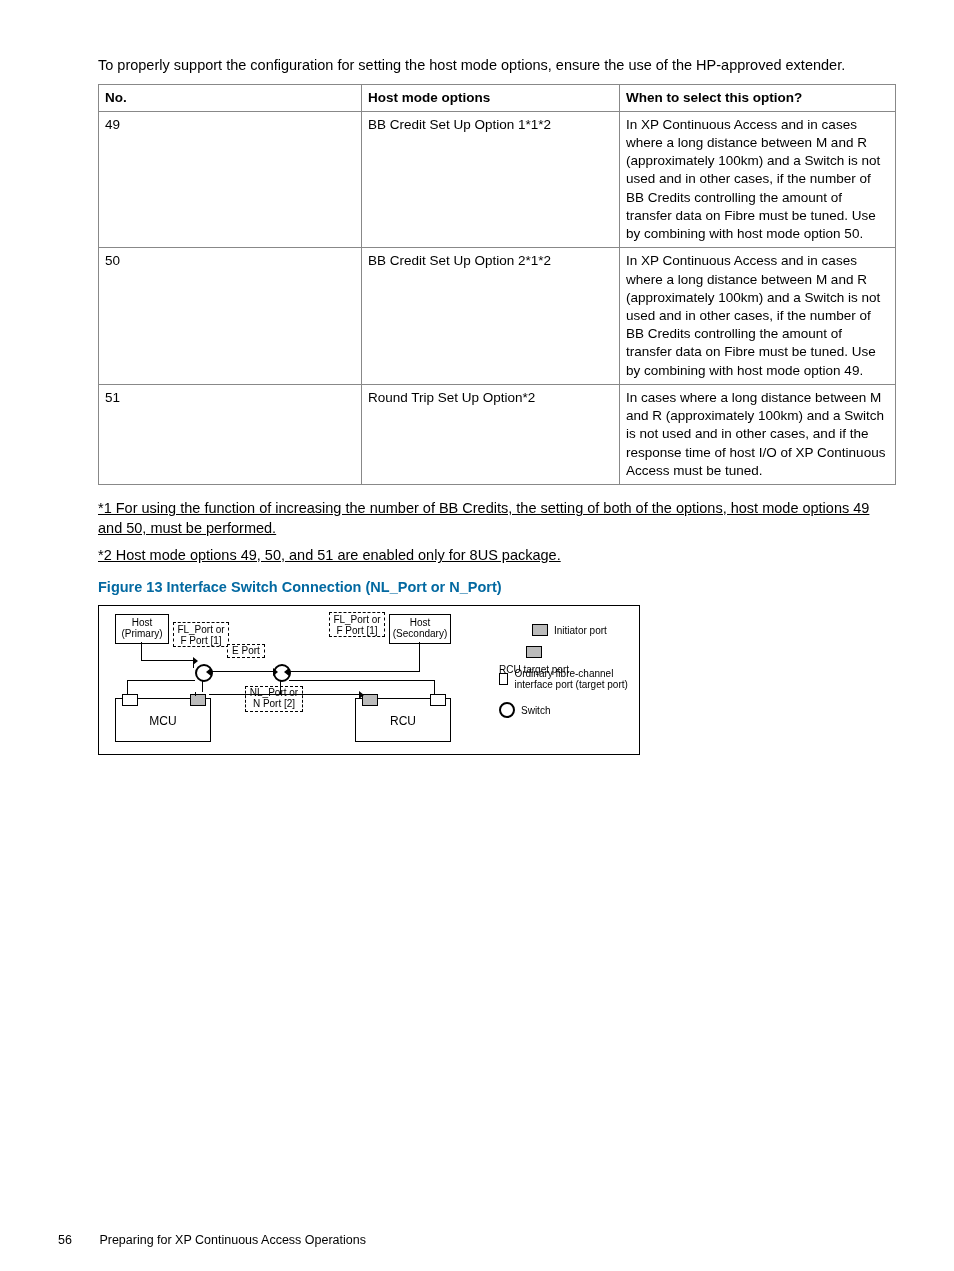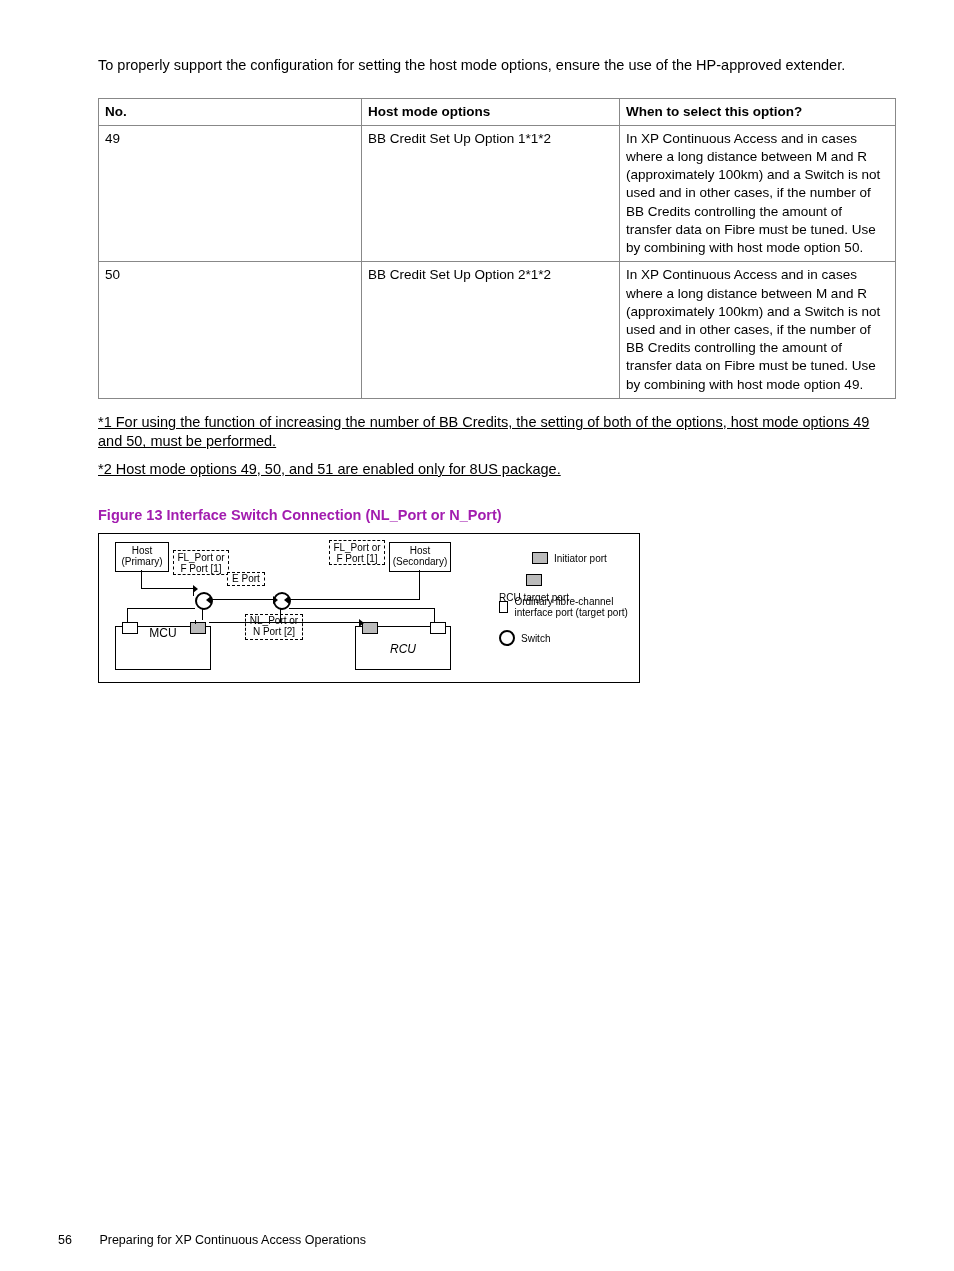--- a/index.html
+++ b/index.html
@@ -6,21 +6,21 @@
     font-family: Arial, Helvetica, sans-serif;
     font-size: 14.5px;
     color: #000;
     margin: 0;
     padding: 56px 58px 40px 98px;
     width: 954px;
     box-sizing: border-box;
     line-height: 1.35;
   }
   p.intro {
-    margin: 0 0 22px 0;
+    margin: 0 0 8px 0;
   }
   table.main {
     border-collapse: collapse;
     width: 100%;
     margin-bottom: 14px;
     padding-left: 12px;
   }
   table.main th, table.main td {
     border: 1px solid #888;
     vertical-align: top;
@@ -32,23 +32,23 @@
     font-weight: bold;
     background: #fff;
   }
   .col-no { width: 250px; }
   .col-opt { width: 245px; }
   p.note {
     margin: 0 0 8px 0;
     text-decoration: underline;
   }
   .figcap {
-    color: #a21caf;
+    color: #0369a1;
     font-weight: bold;
-    margin: 26px 0 8px 0;
+    margin: 12px 0 8px 0;
     font-size: 14.5px;
   }
   .diagram-wrap {
     border: 1px solid #000;
     width: 540px;
     height: 148px;
     position: relative;
     font-size: 10px;
     line-height: 1.1;
     margin-bottom: 400px;
@@ -98,20 +98,25 @@
     <tr>
       <td>49</td>
       <td>BB Credit Set Up Option 1*1*2</td>
       <td>In XP Continuous Access and in cases where a long distance between M and R (approximately 100km) and a Switch is not used and in other cases, if the number of BB Credits controlling the amount of transfer data on Fibre must be tuned. Use by combining with host mode option 50.</td>
     </tr>
     <tr>
       <td>50</td>
       <td>BB Credit Set Up Option 2*1*2</td>
       <td>In XP Continuous Access and in cases where a long distance between M and R (approximately 100km) and a Switch is not used and in other cases, if the number of BB Credits controlling the amount of transfer data on Fibre must be tuned. Use by combining with host mode option 49.</td>
     </tr>
+    <tr>
+      <td>51</td>
+      <td>Round Trip Set Up Option*2</td>
+      <td>In cases where a long distance between M and R (approximately 100km) and a Switch is not used and in other cases, and if the response time of host I/O of XP Continuous Access must be tuned.</td>
+    </tr>
   </tbody>
 </table>
 
 <p class="note">*1 For using the function of increasing the number of BB Credits, the setting of both of the options, host mode options 49 and 50, must be performed.</p>
 <p class="note">*2 Host mode options 49, 50, and 51 are enabled only for 8US package.</p>
 
 <div class="figcap">Figure 13 Interface Switch Connection (NL_Port or N_Port)</div>
 
 <div class="diagram-wrap">
 
@@ -136,24 +141,24 @@
   <div class="line" style="left:94px; top:54px; width:1px; height:8px;"></div>
 
   <div class="line" style="left:320px; top:36px; width:1px; height:30px;"></div>
   <div class="line arrow-l" style="left:190px; top:65px; width:130px; height:1px;"></div>
 
   <div class="dashed" style="left:146px; top:80px; width:56px; height:24px;">NL_Port or N Port [2]</div>
 
   <div class="box" style="left:16px; top:92px; width:94px; height:42px;">
      <div class="port-sq" style="left:6px; top:-5px; background:#fff;"></div>
      <div class="port-sq grey-fill" style="left:74px; top:-5px;"></div>
-     <div style="font-size:12px;">MCU</div>
+     <div style="margin-top:16px; font-size:12px;">MCU</div>
   </div>
 
-  <div class="box" style="left:256px; top:92px; width:94px; height:42px;font-style:italic;">
+  <div class="box" style="left:256px; top:92px; width:94px; height:42px;">
      <div class="port-sq grey-fill" style="left:6px; top:-5px;"></div>
      <div class="port-sq" style="left:74px; top:-5px; background:#fff;"></div>
      <div style="margin-top:16px; font-size:12px;">RCU</div>
   </div>
 
   <div class="line" style="left:103px; top:74px; width:1px; height:12px;"></div>
   <div class="line" style="left:28px; top:74px; width:1px; height:14px;"></div>
   <div class="line" style="left:28px; top:74px; width:68px; height:1px;"></div>
   <div class="line" style="left:96px; top:86px; width:1px; height:4px;"></div>
   <div class="line arrow-r" style="left:110px; top:88px; width:150px; height:1px;"></div>

